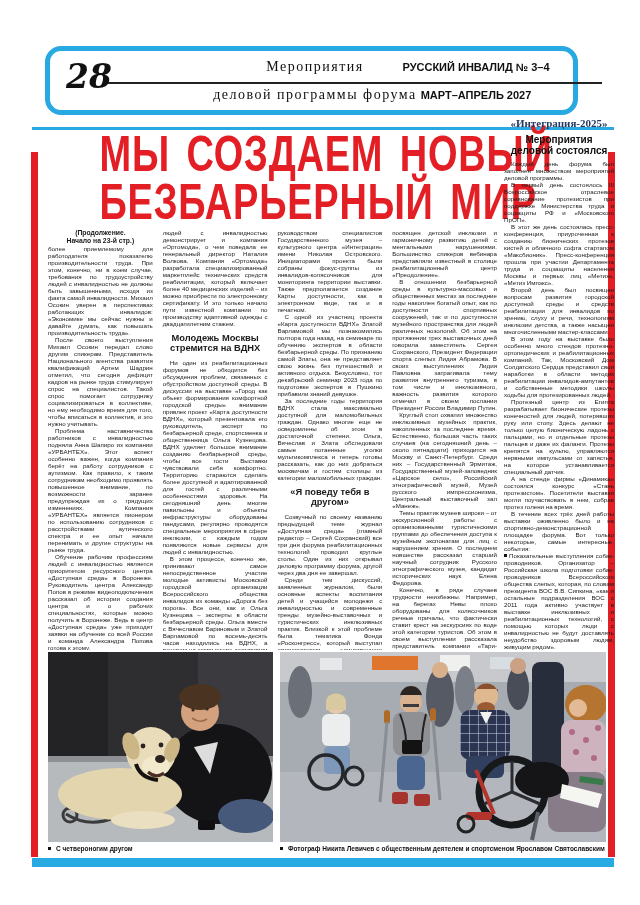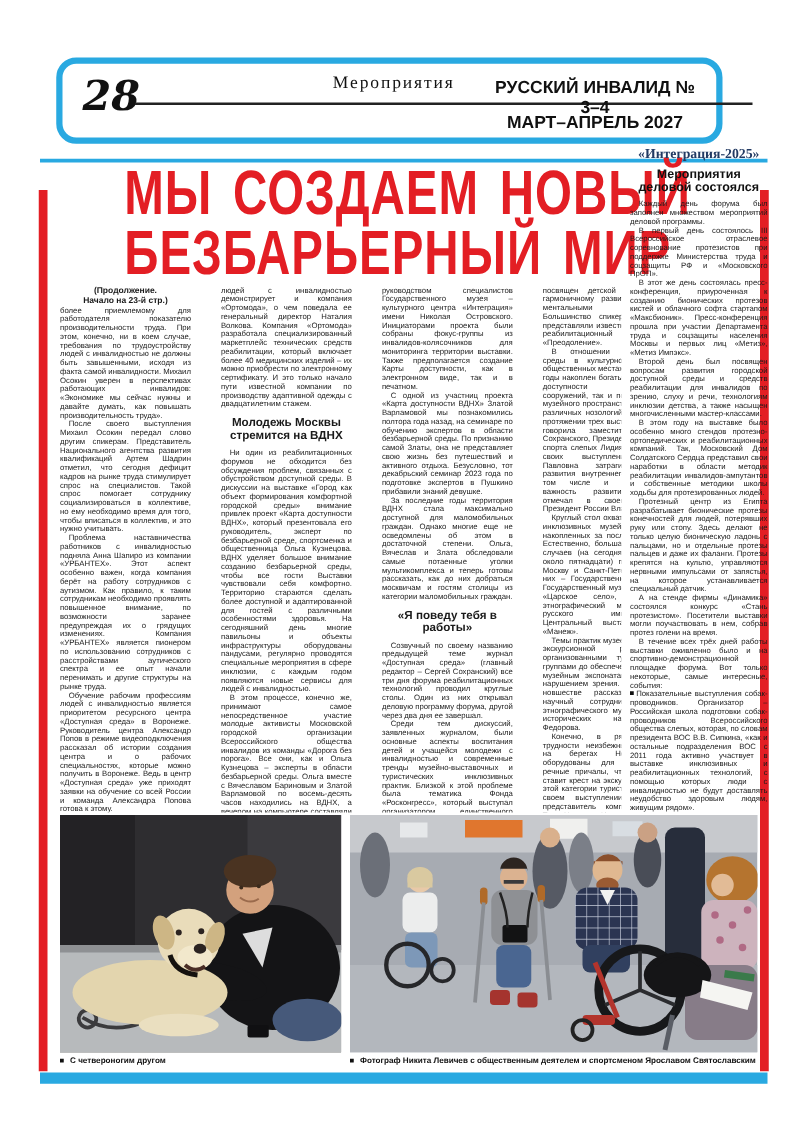--- a/index.html
+++ b/index.html
@@ -8,38 +8,38 @@
 
   
   .masthead{position:absolute;left:45px;top:46px;width:533px;height:69px;
     border:5px solid #29a9e1;border-radius:16px;box-sizing:border-box;background:#fff;}
   .page-num{position:absolute;left:16px;top:8px;font-family:"DejaVu Serif",serif;
     font-style:italic;font-weight:bold;font-size:33px;line-height:36px;color:#111;}
   .mast-rule{position:absolute;left:58px;top:31px;width:494px;height:1.5px;background:#222;}
   .mc{position:absolute;left:130px;width:270px;text-align:center;
     font-family:"Liberation Serif",serif;font-size:14px;letter-spacing:1.5px;color:#111;}
   .mc-top{top:8px;} .mc-bot{top:36px;}
-  .mr{position:absolute;right:8px;width:178px;text-align:center;font-weight:bold;font-size:14px;color:#111;}
+  .mr{position:absolute;right:8px;width:178px;text-align:center;font-weight:bold;font-size:11px;color:#111;}
   .mr-top{top:10px;} .mr-bot{top:38px;}
 
   
   .thin-rule{position:absolute;left:32px;top:127px;width:582px;height:3px;background:#29a9e1;}
   .red-bar{position:absolute;top:152px;width:7px;height:705px;background:#e31e24;}
   .red-bar.left{left:31px;} .red-bar.right{left:608px;}
   .bottom-bar{position:absolute;left:32px;top:858px;width:582px;height:9px;background:#29a9e1;}
 
   
   .headline{position:absolute;left:45px;top:130px;width:454px;margin:0;text-align:center;
     color:#e31e24;font-weight:bold;font-size:50px;line-height:48px;letter-spacing:1px;
     word-spacing:7px;white-space:nowrap;transform:scaleX(.76);transform-origin:center top;}
   .headline span{display:block;}
 
   
   .columns{position:absolute;left:48px;top:229px;width:449px;height:421px;
-    display:flex;gap:24px;overflow:hidden;}
+    display:flex;gap:10px;overflow:hidden;}
   .col{flex:0 0 104.75px;width:104.75px;font-size:6.2px;line-height:7px;text-align:justify;}
   .col p{margin:0;text-indent:7px;}
   .col p.ni{text-indent:0;}
   .cont{font-weight:bold;font-size:6.8px;line-height:7.8px;text-align:center;margin:1px 0 4px;}
   .subhead{font-weight:bold;font-size:9.3px;line-height:10.3px;text-align:center;margin:6px 0 5px;}
 
   
   .sidebar{position:absolute;left:504px;top:117px;width:110px;height:535px;overflow:hidden;}
   .badge{display:flex;align-items:center;justify-content:center;gap:23px;}
   .badge .bar{width:15px;height:5px;background:#29a9e1;}
@@ -60,20 +60,21 @@
 </style>
 </head>
 <body>
 
 <div class="page">
 
   <header class="masthead">
     <div class="page-num">28</div>
     <div class="mast-rule"></div>
     <div class="mc mc-top">Мероприятия</div>
+    <div class="mc mc-bot">деловой программы форума</div>
     <div class="mr mr-top">РУССКИЙ ИНВАЛИД № 3–4</div>
     <div class="mr mr-bot">МАРТ–АПРЕЛЬ 2027</div>
   </header>
 
   <div class="thin-rule"></div>
   <div class="red-bar left"></div>
   <div class="red-bar right"></div>
 
   <h1 class="headline">
     <span>МЫ СОЗДАЕМ НОВЫЙ</span>
@@ -96,21 +97,21 @@
       <p class="ni">людей с инвалидностью демонстрирует и компания «Ортомода», о чем поведала ее генеральный директор Наталия Волкова. Компания «Ортомода» разработала специализированный маркетплейс технических средств реабилитации, который включает более 40 медицинских изделий – их можно приобрести по электронному сертификату. И это только начало пути известной компании по производству адаптивной одежды с двадцатилетним стажем.</p>
       <h3 class="subhead">Молодежь Москвы стремится на ВДНХ</h3>
       <p>Ни один из реабилитационных форумов не обходится без обсуждения проблем, связанных с обустройством доступной среды. В дискуссии на выставке «Город как объект формирования комфортной городской среды» внимание привлек проект «Карта доступности ВДНХ», который презентовала его руководитель, эксперт по безбарьерной среде, спортсменка и общественница Ольга Кузнецова. ВДНХ уделяет большое внимание созданию безбарьерной среды, чтобы все гости Выставки чувствовали себя комфортно. Территорию стараются сделать более доступной и адаптированной для гостей с различными особенностями здоровья. На сегодняшний день многие павильоны и объекты инфраструктуры оборудованы пандусами, регулярно проводятся специальные мероприятия в сфере инклюзии, с каждым годом появляются новые сервисы для людей с инвалидностью.</p>
       <p>В этом процессе, конечно же, принимают самое непосредственное участие молодые активисты Московской городской организации Всероссийского общества инвалидов из команды «Дорога без порога». Все они, как и Ольга Кузнецова – эксперты в области безбарьерной среды. Ольга вместе с Вячеславом Бариновым и Златой Варламовой по восемь-десять часов находились на ВДНХ, а вечером на компьютере составляли базу обследованных объектов.</p>
 
     </div>
     <div class="col">
       <p class="ni">руководством специалистов Государственного музея – культурного центра «Интеграция» имени Николая Островского. Инициаторами проекта были собраны фокус-группы из инвалидов-колясочников для мониторинга территории выставки. Также предполагается создание Карты доступности, как в электронном виде, так и в печатном.</p>
       <p>С одной из участниц проекта «Карта доступности ВДНХ» Златой Варламовой мы познакомились полтора года назад, на семинаре по обучению экспертов в области безбарьерной среды. По признанию самой Златы, она не представляет свою жизнь без путешествий и активного отдыха. Безусловно, тот декабрьский семинар 2023 года по подготовке экспертов в Пушкино прибавили знаний девушке.</p>
       <p>За последние годы территория ВДНХ стала максимально доступной для маломобильных граждан. Однако многие еще не осведомлены об этом в достаточной степени. Ольга, Вячеслав и Злата обследовали самые потаенные уголки мультикомплекса и теперь готовы рассказать, как до них добраться москвичам и гостям столицы из категории маломобильных граждан.</p>
-      <h3 class="subhead">«Я поведу тебя в работы»</h3>
+      <h3 class="subhead">«Я поведу тебя в другом»</h3>
       <p>Созвучный по своему названию предыдущей теме журнал «Доступная среда» (главный редактор – Сергей Сохранский) все три дня форума реабилитационных технологий проводил круглые столы. Один из них открывал деловую программу форума, другой через два дня ее завершал.</p>
       <p>Среди тем дискуссий, заявленных журналом, были основные аспекты воспитания детей и учащейся молодежи с инвалидностью и современные тренды музейно-выставочных и туристических инклюзивных практик. Близкой к этой проблеме была тематика Фонда «Росконгресс», который выступал организатором единственного вебинара на форуме в «Тимирязев Центре». Вебинар был</p>
     </div>
     <div class="col">
       <p class="ni">посвящен детской инклюзии и гармоничному развитию детей с ментальными нарушениями. Большинство спикеров вебинара представляли известный в столице реабилитационный центр «Преодоление».</p>
       <p>В отношении безбарьерной среды в культурно-массовых и общественных местах за последние годы накоплен богатый опыт, как по доступности спортивных сооружений, так и по доступности музейного пространства для людей различных нозологий. Об этом на протяжении трех выставочных дней говорила заместитель Сергея Сохранского, Президент Федерации спорта слепых Лидия Абрамова. В своих выступлениях Лидия Павловна затрагивала тему развития внутреннего туризма, в том числе и инклюзивного, важность развития которого отмечал в своем послании Президент России Владимир Путин.</p>
       <p>Круглый стол охватил множество инклюзивных музейных практик, накопленных за последнее время. Естественно, большая часть таких случаев (на сегодняшний день – около пятнадцати) приходится на Москву и Санкт-Петербург. Среди них – Государственный Эрмитаж, Государственный музей-заповедник «Царское село», Российский этнографический музей, Музей русского импрессионизма, Центральный выставочный зал «Манеж».</p>
       <p>Темы практик музеев широки – от экскурсионной работы с организованными туристическими группами до обеспечения доступа к музейным экспонатам для лиц с нарушением зрения. О последнем новшестве рассказал старший научный сотрудник Русского этнографического музея, кандидат исторических наук Елена Федорова.</p>
       <p>Конечно, в ряде случаев трудности неизбежны. Например, на берегах Невы плохо оборудованы для колясочников речные причалы, что фактически ставит крест на экскурсиях по воде этой категории туристов. Об этом в своем выступлении рассказала представитель компании «Тари-Тур» Надежда Иванова. Компания адаптирует национальный туристический маршрут «Санкт-Петербург. Новая география».</p>
     </div>

